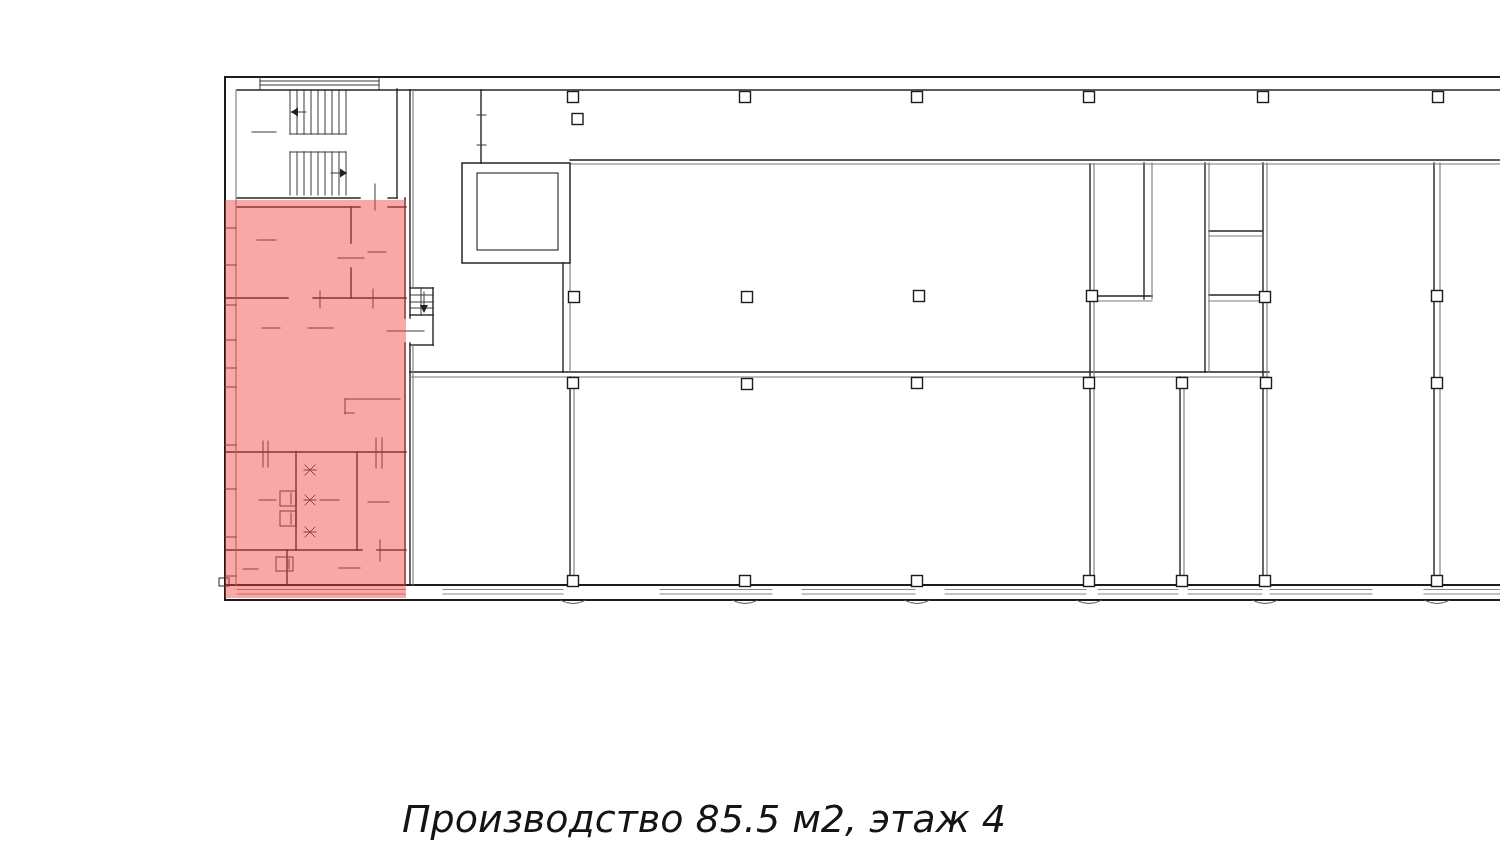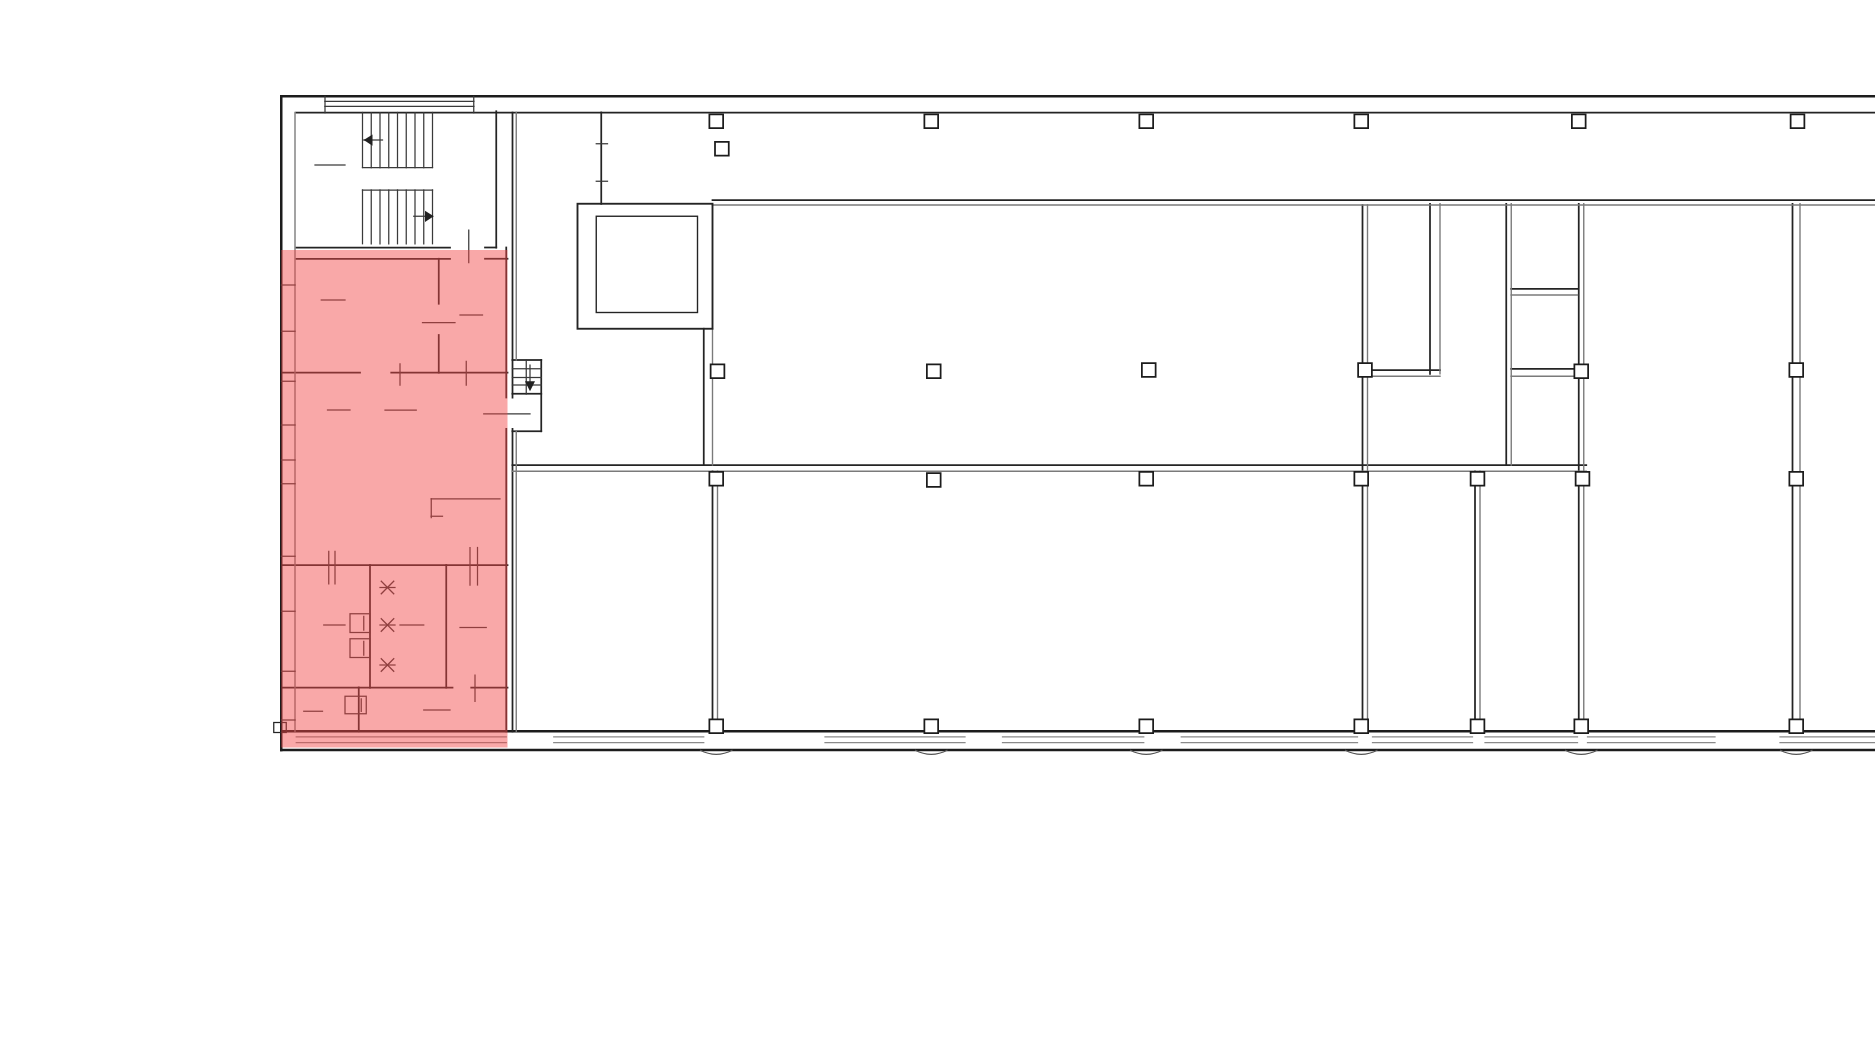--- a/index.html
+++ b/index.html
@@ -219,13 +219,14 @@
       <g stroke="#555" stroke-width="1" fill="none">
         <path d="M 560 600 Q 573 607 586 600"></path>
         <path d="M 732 600 Q 745 607 758 600"></path>
         <path d="M 904 600 Q 917 607 930 600"></path>
         <path d="M 1076 600 Q 1089 607 1102 600"></path>
         <path d="M 1252 600 Q 1265 607 1278 600"></path>
         <path d="M 1424 600 Q 1437 607 1450 600"></path>
       </g>
       <rect x="225" y="200" width="181" height="398" fill="#f24646" fill-opacity="0.47" stroke="none"></rect>
     </svg>
+  <div class="caption">Производство 85.5 м2, этаж 4</div>
 </div>
 
 </body></html>

